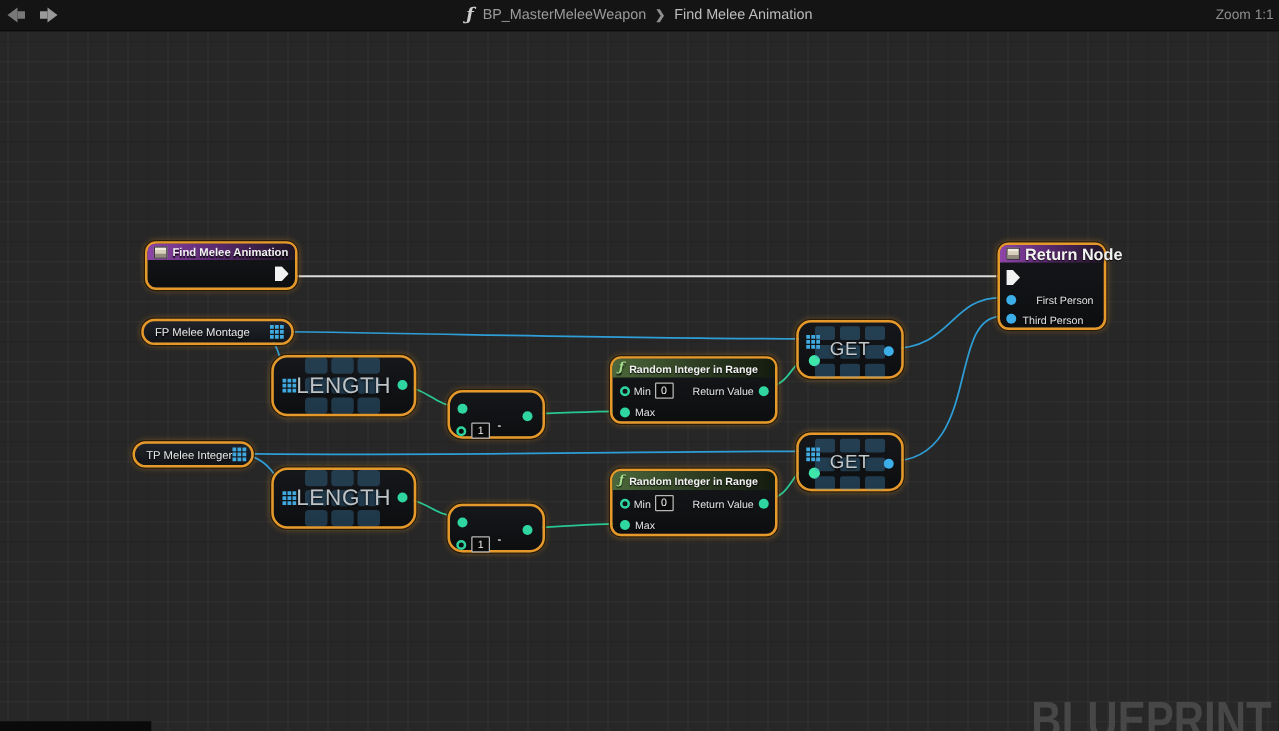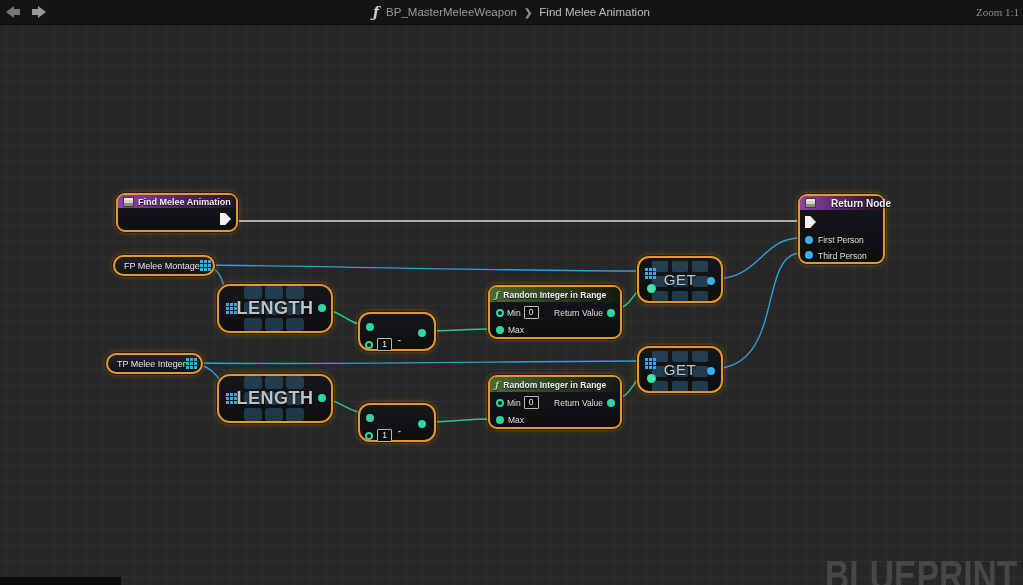--- a/index.html
+++ b/index.html
@@ -18,21 +18,21 @@
   #nav-fwd::before{content:"";position:absolute;right:0;top:1px;width:0;height:0;
       border-left:8px solid #9a9a9a;border-top:6px solid transparent;border-bottom:6px solid transparent;}
   #nav-fwd::after{content:"";position:absolute;right:8px;top:4px;width:6px;height:6px;background:#9a9a9a;}
   #breadcrumb{position:absolute;left:50%;top:0;transform:translateX(-50%);height:24px;
       display:flex;align-items:center;gap:7px;white-space:nowrap;}
   .fn-glyph{font-family:"DejaVu Serif",serif;font-style:italic;font-weight:bold;
       font-size:14px;color:#cfcfcf;line-height:1;}
   .crumb-parent{font-size:11.5px;color:#9b9b9b;}
   .crumb-sep{font-size:10px;color:#8f8f8f;font-weight:bold;}
   .crumb-current{font-size:11.5px;color:#bdbdbd;}
-  #zoom-label{position:absolute;right:4px;top:6px;font-size:11px;color:#8d8d8d;font-family:Liberation Serif, serif;}
+  #zoom-label{position:absolute;right:4px;top:6px;font-size:11px;color:#8d8d8d;}
 
   
   #canvas{position:absolute;left:0;top:24px;width:1023px;height:561px;
       background-color:#272727;
       background-image:
         linear-gradient(rgba(0,0,0,.28) 1px,transparent 1px),
         linear-gradient(90deg,rgba(0,0,0,.28) 1px,transparent 1px),
         linear-gradient(rgba(255,255,255,.045) 1px,transparent 1px),
         linear-gradient(90deg,rgba(255,255,255,.045) 1px,transparent 1px);
       background-size:80px 80px,80px 80px,16px 16px,16px 16px;
@@ -87,21 +87,21 @@
   .wm-length::before{content:"";position:absolute;left:50%;top:50%;margin-left:-31px;margin-top:-23px;
       width:18px;height:13px;border-radius:3px;background:rgba(72,152,204,.30);
       box-shadow:21px 0 rgba(72,152,204,.30),42px 0 rgba(72,152,204,.30),
                  0 16px rgba(72,152,204,.30),21px 16px rgba(72,152,204,.30),42px 16px rgba(72,152,204,.30),
                  0 32px rgba(72,152,204,.30),21px 32px rgba(72,152,204,.30),42px 32px rgba(72,152,204,.30);}
   .wm-get::before{content:"";position:absolute;left:50%;top:50%;margin-left:-28px;margin-top:-19px;
       width:16px;height:11px;border-radius:2px;background:rgba(72,152,204,.32);
       box-shadow:20px 0 rgba(72,152,204,.32),40px 0 rgba(72,152,204,.32),
                  0 15px rgba(72,152,204,.32),20px 15px rgba(72,152,204,.32),40px 15px rgba(72,152,204,.32),
                  0 30px rgba(72,152,204,.32),20px 30px rgba(72,152,204,.32),40px 30px rgba(72,152,204,.32);}
-  .word-length{position:relative;font-size:18px;font-weight:bold;letter-spacing:.5px;
+  .word-length{position:relative;font-size:18px;font-weight:normal;letter-spacing:.5px;
       color:#bcc2c5;text-shadow:0 1px 2px #000;}
   .word-get{position:relative;font-size:15px;font-weight:normal;letter-spacing:.5px;
       color:#c3c9cc;text-shadow:0 1px 2px #000;}
 
   .sup-op{font-size:9px;color:#d8d8d8;line-height:5px;align-self:flex-start;margin-left:2px;font-weight:bold;}
 
   
   #blueprint-watermark{position:absolute;right:6px;bottom:-15px;z-index:0;
       font-size:42px;font-weight:bold;color:#474747;letter-spacing:0;
       transform:scaleX(.8);transform-origin:100% 100%;}
@@ -145,21 +145,21 @@
     <div class="node" style="left:116px;top:169px;width:122px;height:39px;">
       <div class="node-header hdr-purple">
         <span class="hdricon"></span>
         <span class="node-title">Find Melee Animation</span>
       </div>
       <div style="position:relative;height:22px;">
         <span class="execpin" style="position:absolute;right:5px;top:5px;"></span>
       </div>
     </div>
 
-    <div class="pill" style="left:113px;top:231px;width:102px;">
+    <div class="pill" style="left:113px;top:231px;width:122px;">
       <span class="pill-label">FP Melee Montage</span>
       <span class="gridpin"></span>
     </div>
 
     <div class="pill" style="left:106px;top:329px;width:97px;">
       <span class="pill-label">TP Melee Integer</span>
       <span class="gridpin"></span>
     </div>
 
     <div class="node" style="left:217px;top:260px;width:116px;height:49px;border-radius:13px;">
@@ -256,24 +256,24 @@
       <span class="dotpin bright" style="position:absolute;left:8px;top:26px;"></span>
       <span class="dotpin blue" style="position:absolute;right:6px;top:19px;"></span>
       <div class="bigword wm-get">
           <span class="word-get">GET</span>
         </div>
     </div>
 
     <div class="node" style="left:798px;top:170px;width:87px;height:70px;">
       <div class="node-header hdr-purple" style="height:14px;">
         <span class="hdricon"></span>
-        <span class="node-title" style="font-size:10px;margin-left:11px;">Return Node</span>
+        <span class="node-title" style="font-size:13px;">Return Node</span>
       </div>
       <span class="execpin" style="position:absolute;left:5px;top:20px;"></span>
-      <div style="position:absolute;left:5px;top:39px;display:flex;align-items:center;gap:5px;">
+      <div style="position:absolute;left:5px;top:39px;display:flex;align-items:center;gap:16px;">
         <span class="dotpin blue"></span>
         <span class="pinlabel">First Person</span>
       </div>
       <div style="position:absolute;left:5px;top:55px;display:flex;gap:5px;">
         <span class="dotpin blue"></span>
         <span class="pinlabel">Third Person</span>
       </div>
     </div>
 
     <div id="blueprint-watermark">BLUEPRINT</div>

